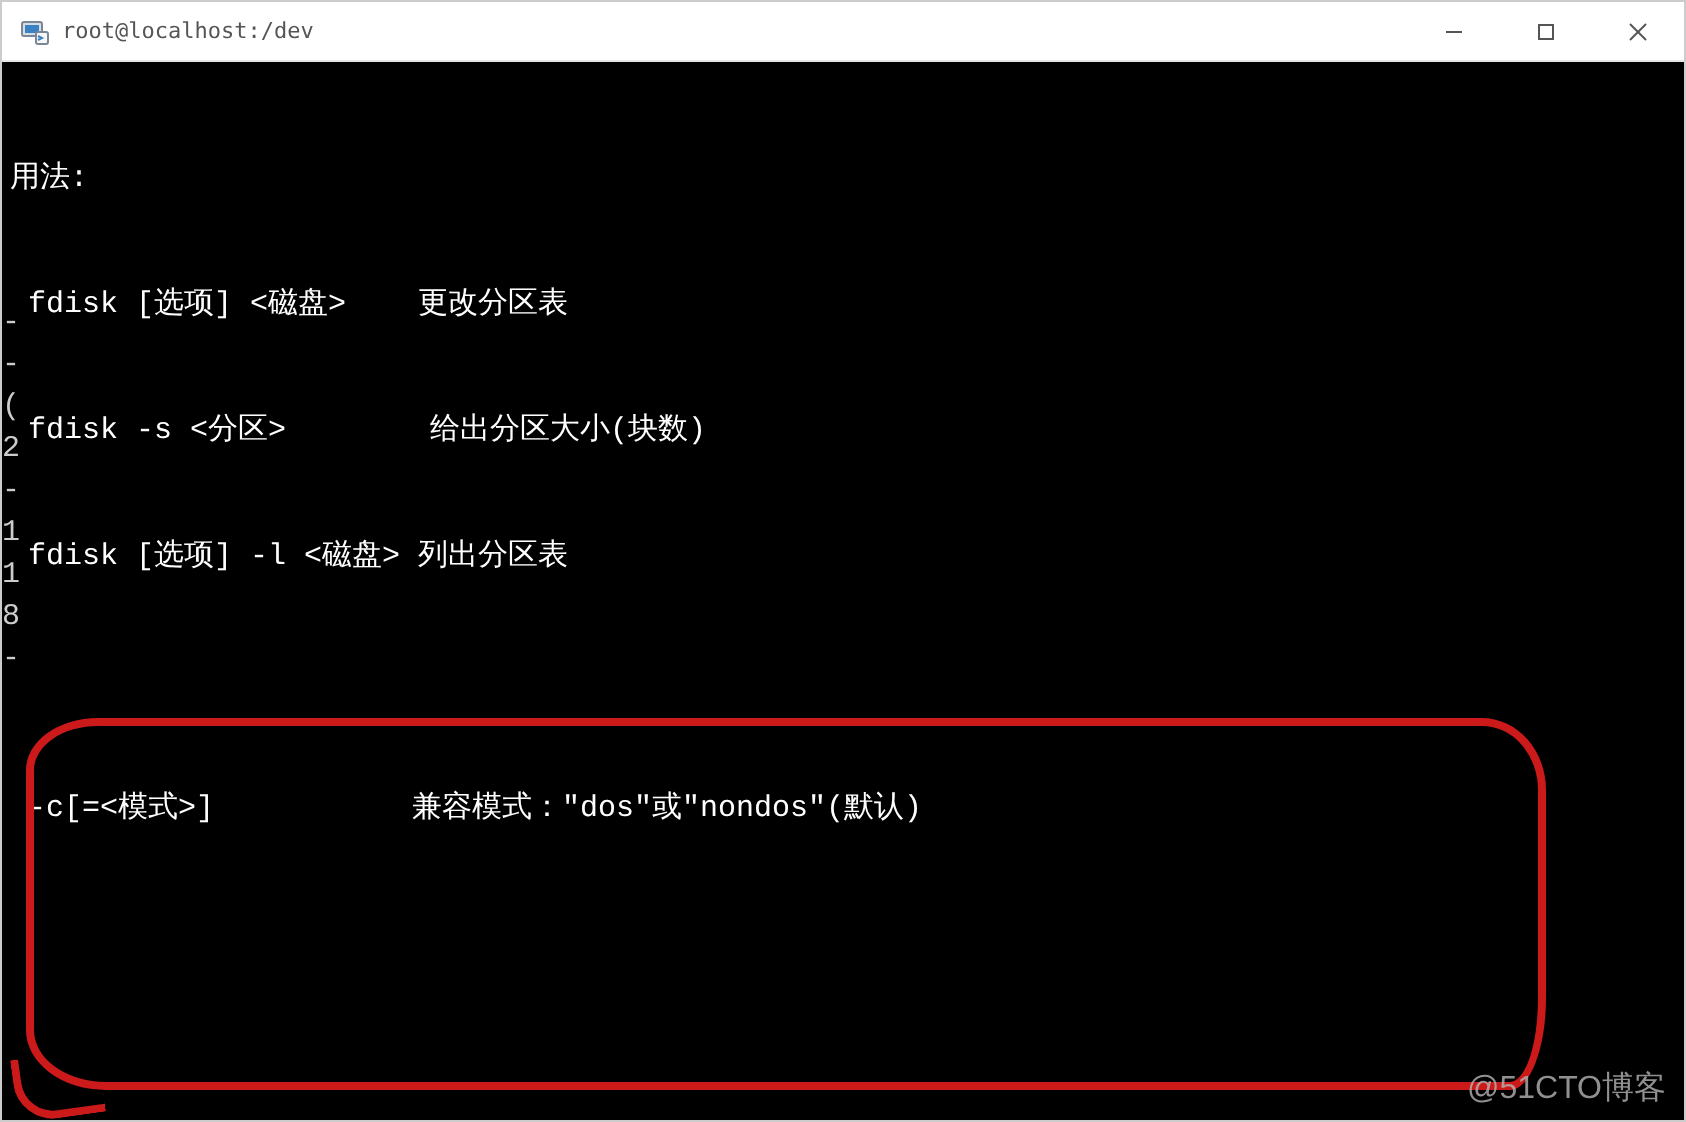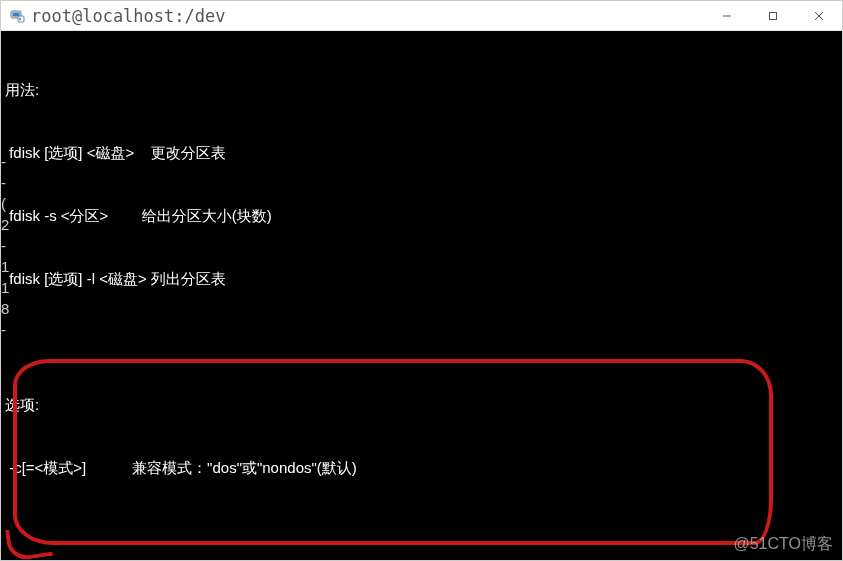--- a/index.html
+++ b/index.html
@@ -20,21 +20,21 @@
     background: #fff;
   }
   .titlebar {
     height: 30px;
     display: flex;
     align-items: center;
     padding: 0 0 0 8px;
     background: #fff;
     border-bottom: 1px solid #e5e5e5;
     color: #555;
-    font-size: 17px;
+    font-size: 11px;
   }
   .titlebar .icon {
     width: 16px; height: 16px;
     margin-right: 6px;
     display: inline-flex;
     align-items: center;
     justify-content: center;
   }
   .titlebar .title { flex: 0 0 auto; }
   .titlebar .spacer { flex: 1 1 auto; }
@@ -44,21 +44,21 @@
     display: flex;
     align-items: center;
     justify-content: center;
     color: #555;
     font-size: 14px;
   }
   .terminal {
     flex: 1 1 auto;
     background: #000;
     color: #fff;
-    font-family: Liberation Sans, sans-serif;
+    font-family: Liberation Mono, monospace;
     font-size: 15px;
     line-height: 21px;
     padding: 6px 4px 4px 4px;
     white-space: pre;
     position: relative;
     overflow: hidden;
   }
   .terminal .line { white-space: pre; }
   .gutter {
     position: absolute;
@@ -135,21 +135,20 @@
         </svg>
     </div>
   </div>
 
   <div class="terminal">
     <div class="line">用法:</div>
     <div class="line"> fdisk [选项] &lt;磁盘&gt;    更改分区表</div>
     <div class="line"> fdisk -s &lt;分区&gt;        给出分区大小(块数)</div>
     <div class="line"> fdisk [选项] -l &lt;磁盘&gt; 列出分区表</div>
     <div class="line">&nbsp;</div>
-    <div class="line">选项:</div>
     <div class="line"> -c[=&lt;模式&gt;]           兼容模式："dos"或"nondos"(默认)</div>
     
     
     
     
     
     
     
     
     

